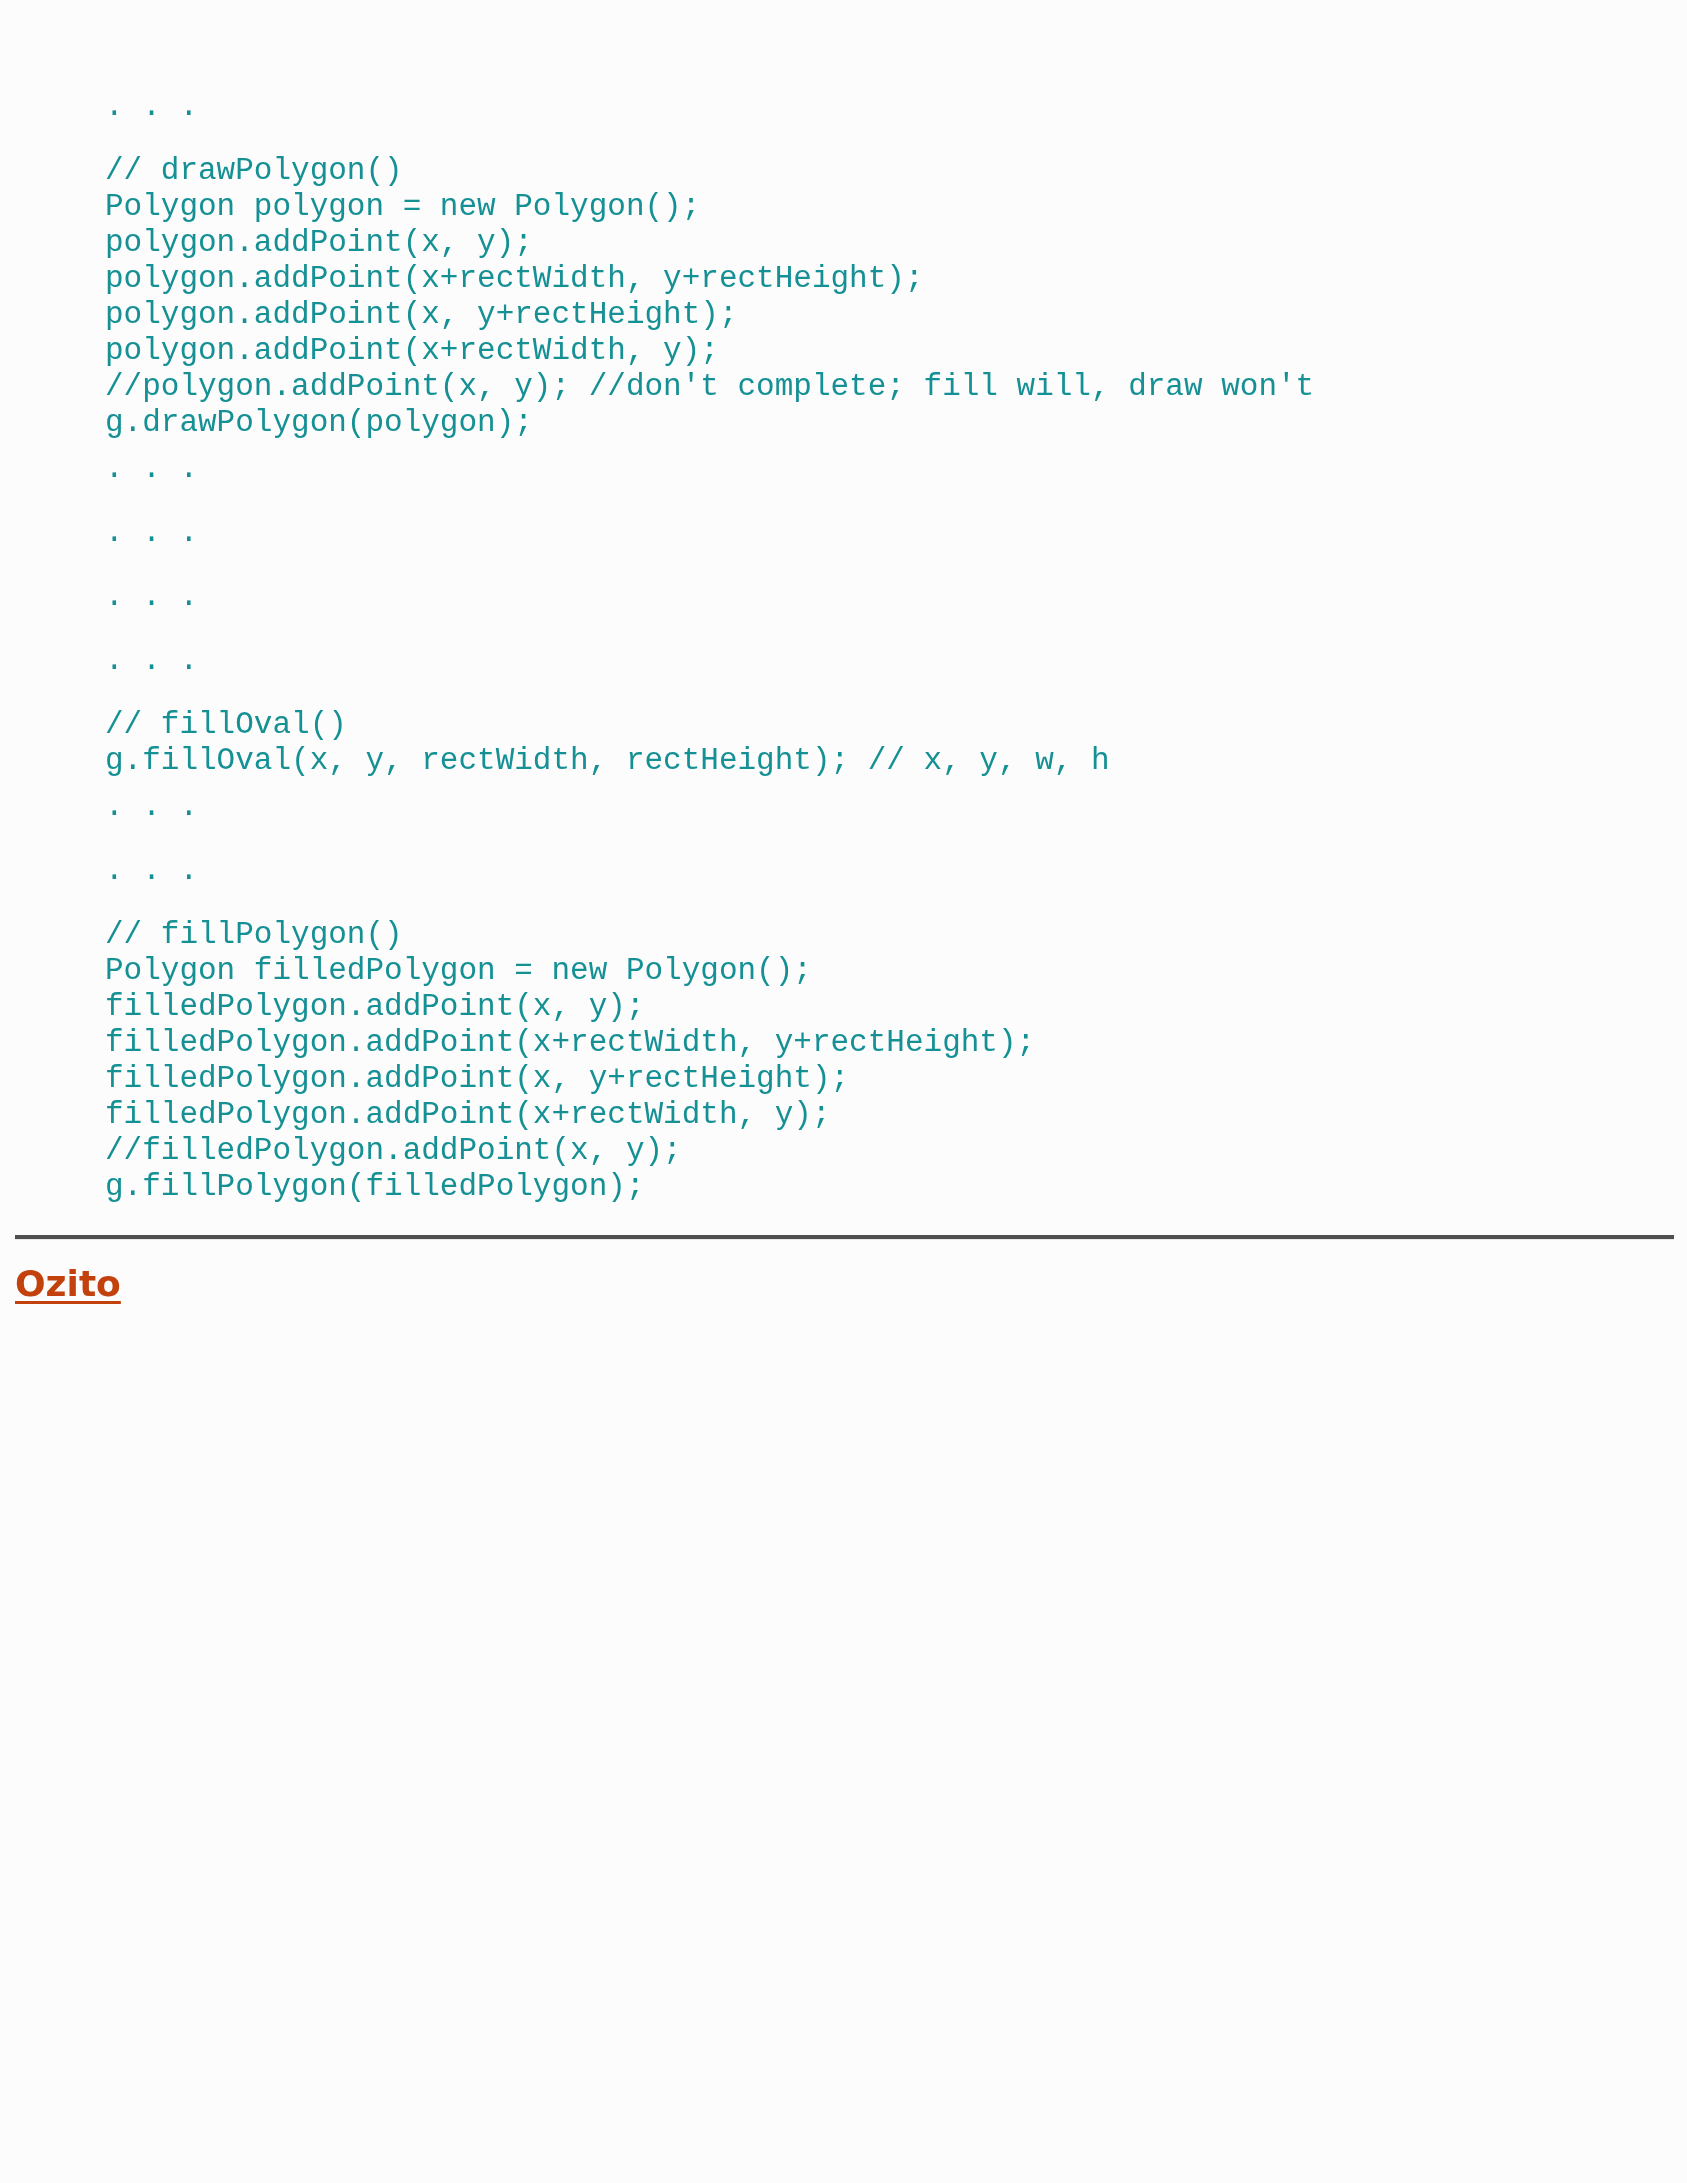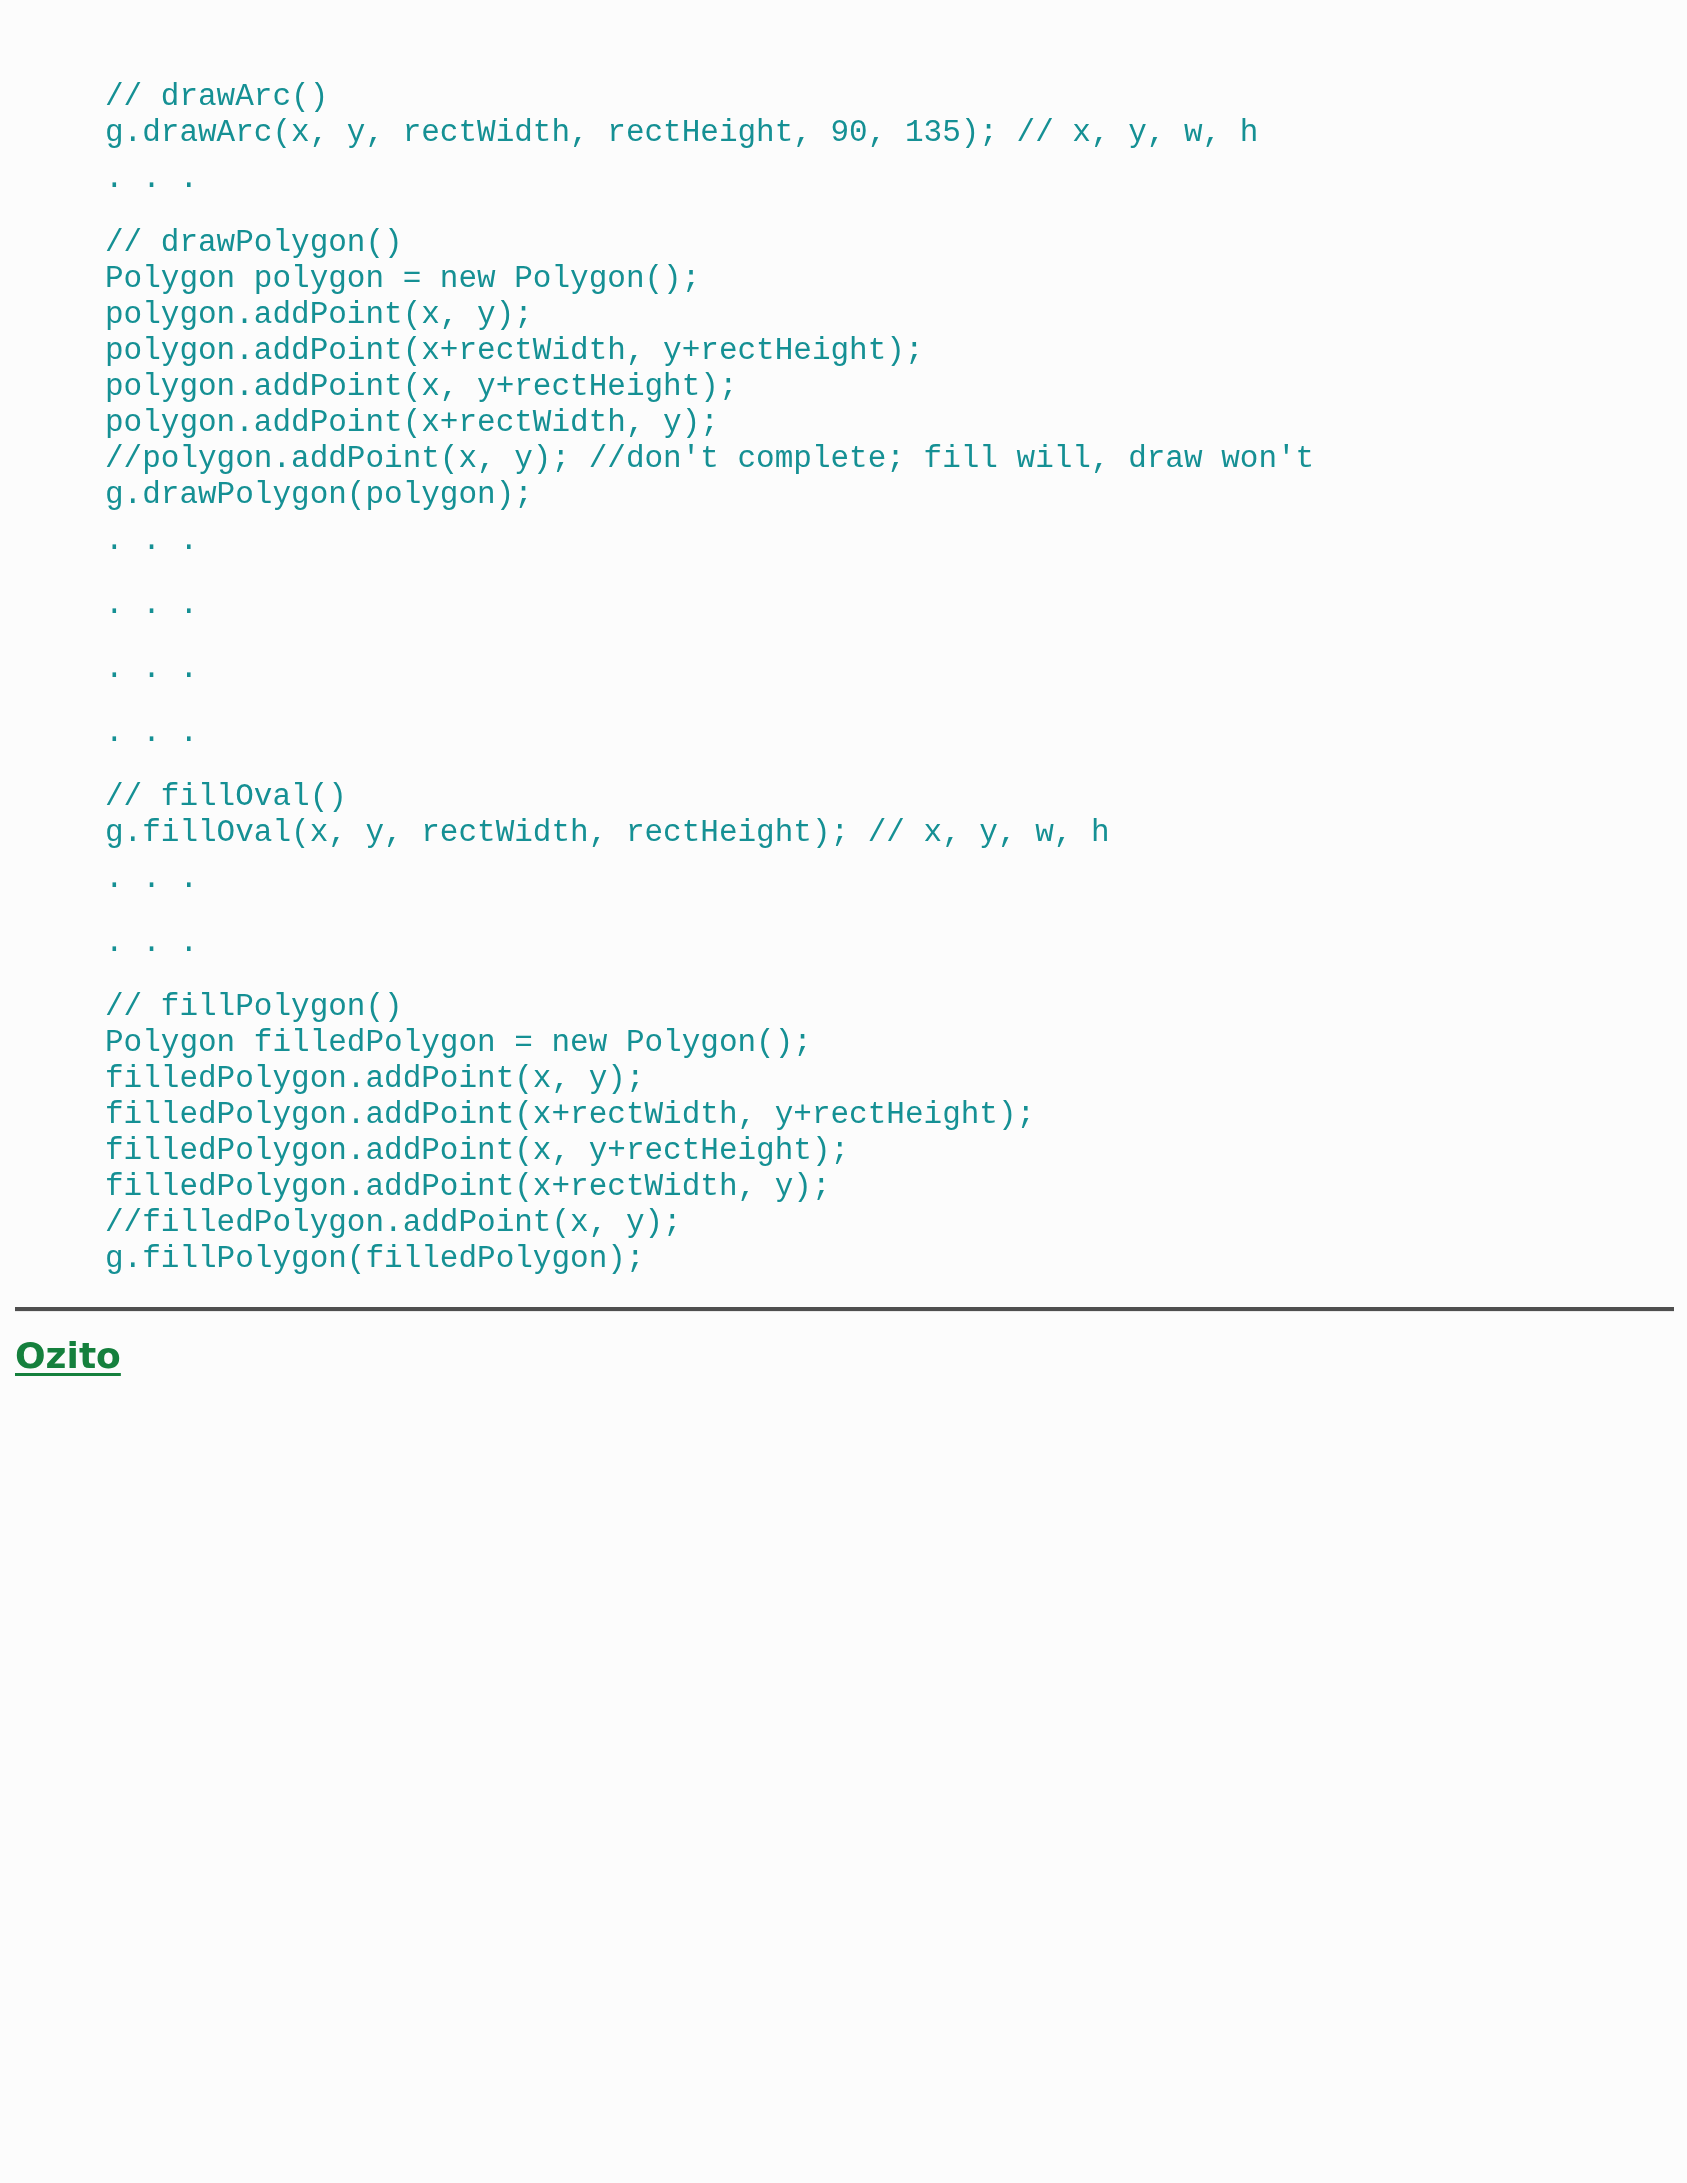--- a/index.html
+++ b/index.html
@@ -40,35 +40,33 @@
   }
   .footer {
     padding: 23px 0 0 15px;
   }
   .ozito-link {
     display: inline-block;
     font-family: "DejaVu Sans", "Liberation Sans", sans-serif;
     font-weight: bold;
     font-size: 36px;
     line-height: 1.15;
-    color: #15803d;
+    color: #c2410c;
     text-decoration: underline;
     text-decoration-thickness: 3.3px;
     text-underline-offset: 5px;
     cursor: pointer;
   }
 </style>
 </head>
 <body>
 
 <main class="code-area">
   <div id="sections">
   <section class="code-section">
-    <pre class="code-block">// drawArc()
-g.drawArc(x, y, rectWidth, rectHeight, 90, 135); // x, y, w, h</pre>
     <div class="dots">. . .</div>
   </section>
 
   <section class="code-section">
     <pre class="code-block">// drawPolygon()
 Polygon polygon = new Polygon();
 polygon.addPoint(x, y);
 polygon.addPoint(x+rectWidth, y+rectHeight);
 polygon.addPoint(x, y+rectHeight);
 polygon.addPoint(x+rectWidth, y);

